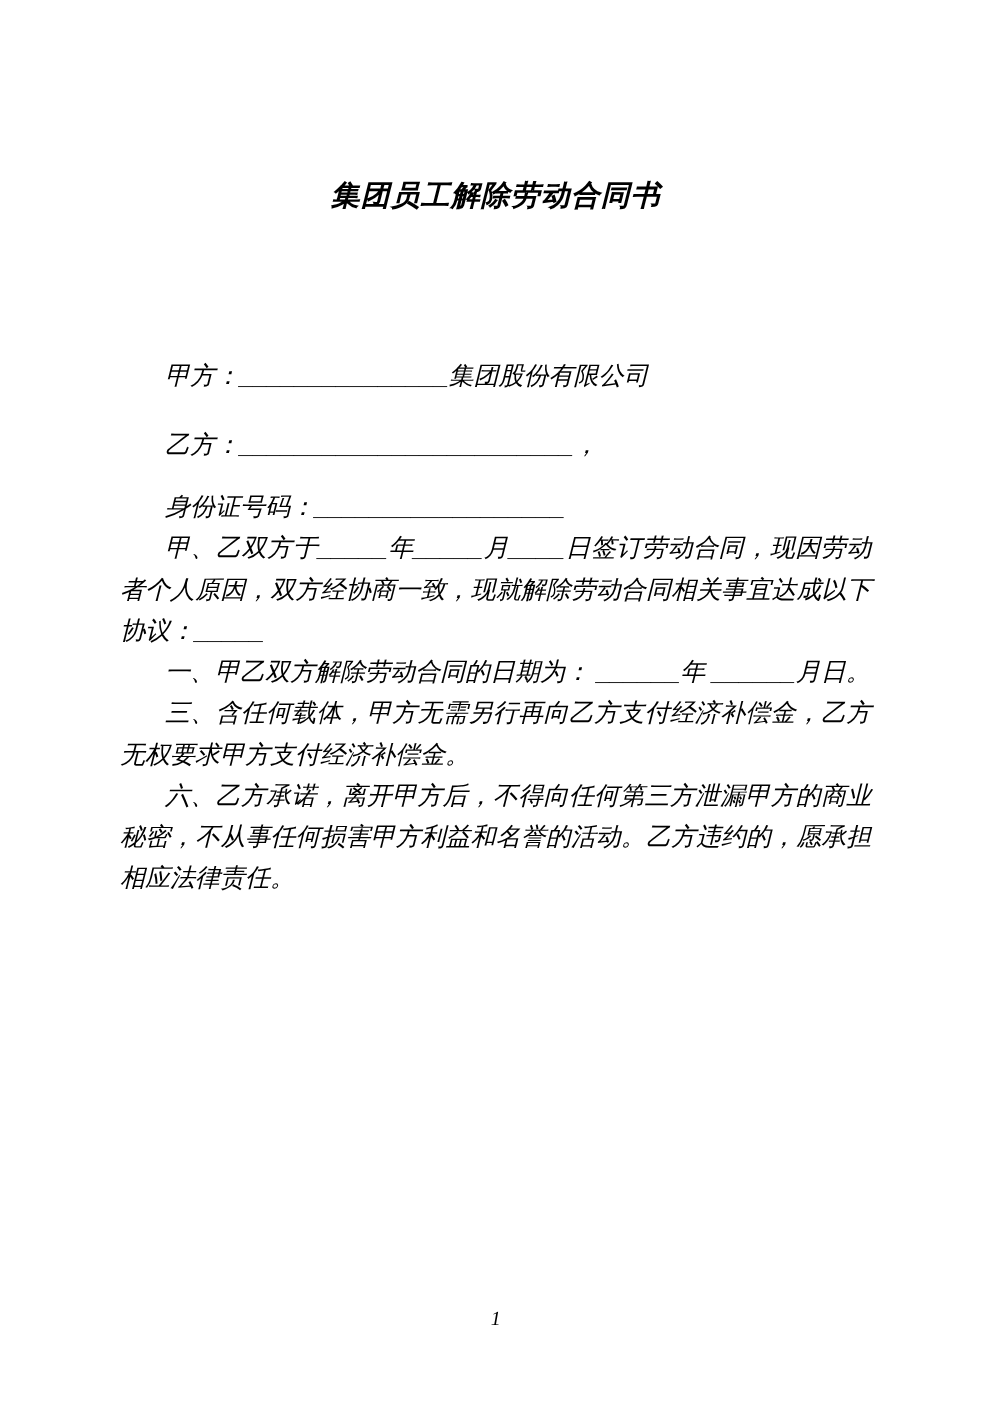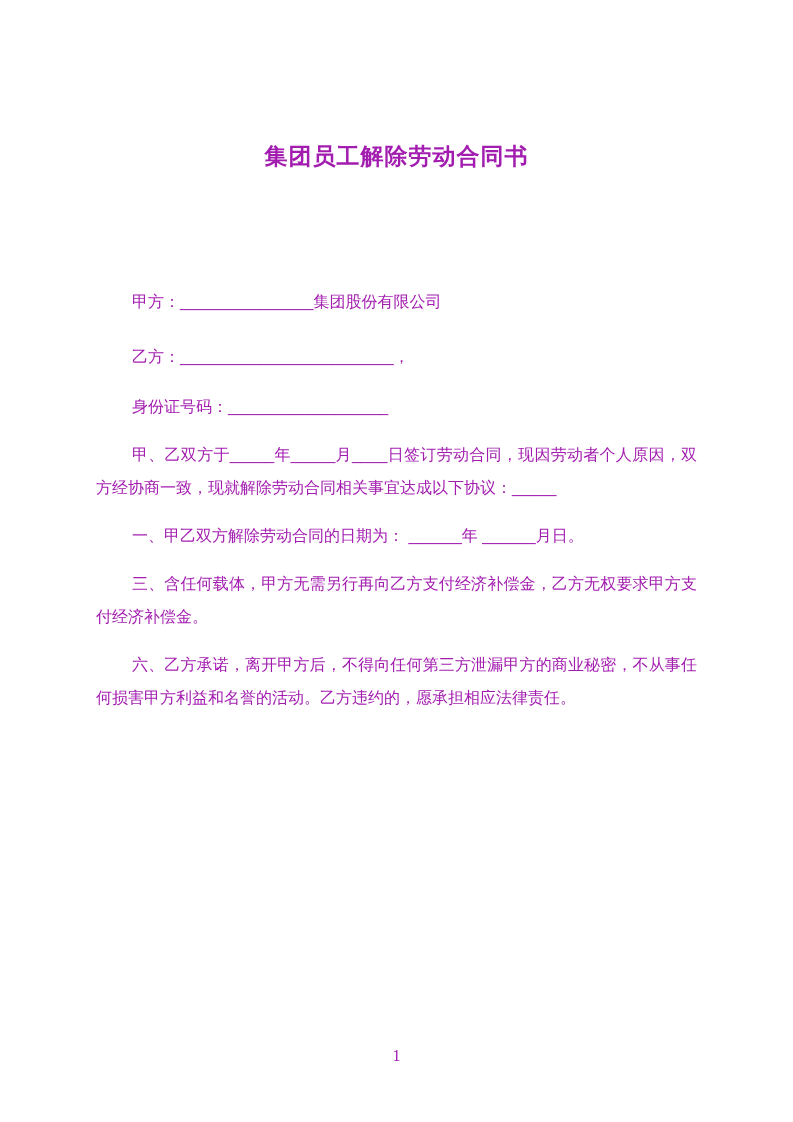--- a/index.html
+++ b/index.html
@@ -5,47 +5,48 @@
   html, body {
     margin: 0;
     padding: 0;
     background: #ffffff;
   }
   .page {
     position: relative;
     width: 793px;
     height: 1122px;
     background: #ffffff;
-    color: #a21caf;
+    color: #000000;
     font-family: "Liberation Sans", sans-serif;
     box-sizing: border-box;
     padding: 140px 96px 0 96px;
     overflow: hidden;
+    font-style: italic;
   }
   .doc-title {
     margin: 0 0 112px 0;
     text-align: center;
     font-size: 23px;
     font-weight: bold;
     line-height: 33px;
     letter-spacing: 1px;
   }
   .line, .para {
     margin: 0;
-    font-size: 16px;
+    font-size: 20px;
     line-height: 33px;
     text-indent: 36px;
     white-space: pre-wrap;
   }
   .para {
     text-align: justify;
   }
   .line-b  { margin-top: 22px; }
   .line-id { margin-top: 17px; }
-  .para-gap { margin-top: 15px; }
+  .para-gap { }
   .page-number {
     position: absolute;
     left: 0;
     right: 0;
     top: 1046px;
     text-align: center;
     font-family: "Liberation Serif", serif;
     font-size: 16px;
     line-height: 20px;
   }

